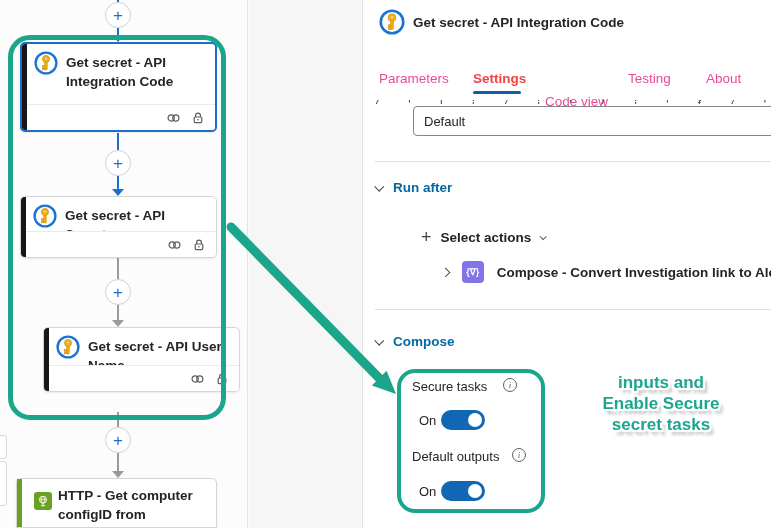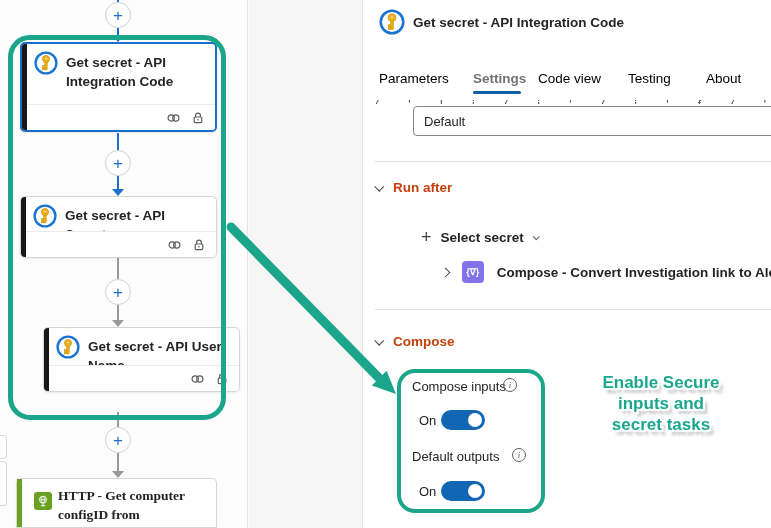--- a/index.html
+++ b/index.html
@@ -33,53 +33,53 @@
   .node .stripe { position:absolute; left:0; top:0; bottom:0; width:5px; }
   .stripe.black { background:#171717; }
   .stripe.green { background:#6ba122; }
   .node .ntitle { padding:9px 8px 4px 44px; font-size:13.5px; font-weight:600; line-height:19px; color:#242424; }
   .node .nicon { position:absolute; left:12px; top:7px; }
   .node .nfooter { position:absolute; left:5px; right:0; bottom:0; height:26px; border-top:1px solid #ebebeb;
                    display:flex; align-items:center; justify-content:flex-end; gap:10px; padding-right:10px; background:#fff; }
   .node .nfooter svg { cursor:pointer; }
 
   .http-node { position:absolute; left:16px; top:478px; width:201px; height:50px; background:#fff;
-               border:1px solid #d6d6d6; border-radius:5px 5px 0 0; box-shadow:0 1px 2px rgba(0,0,0,.08); z-index:3;font-family:Liberation Serif, serif; }
+               border:1px solid #d6d6d6; border-radius:5px 5px 0 0; box-shadow:0 1px 2px rgba(0,0,0,.08); z-index:3; }
   .http-node .ntitle { padding:7px 6px 0 41px; font-size:13.5px; font-weight:600; line-height:19px; }
   .http-icon { position:absolute; left:17px; top:13px; width:18px; height:18px; border-radius:3px; background:#6ba122;
                display:flex; align-items:center; justify-content:center; }
 
   .sliver { position:absolute; left:-9px; width:16px; background:#fff; border:1px solid #d8d8d8; border-radius:3px; z-index:3; }
 
   
   .teal-rect1 { position:absolute; left:8px; top:35px; width:218px; height:385px;
                 border:5px solid #1ba68c; border-radius:22px; z-index:5; pointer-events:none; }
   .teal-rect2 { position:absolute; left:34px; top:369px; width:148px; height:144px;
                 border:4px solid #1ba68c; border-radius:18px; z-index:5; pointer-events:none; }
   #arrow-svg { position:absolute; left:0; top:0; z-index:10; pointer-events:none; }
 
   
   .p-header-icon { position:absolute; left:16px; top:9px; }
   .p-title { position:absolute; left:50px; top:15px; font-size:13.5px; font-weight:700; color:#242424; }
 
-  .tab { position:absolute; top:71px; font-size:13.5px; color:#000000; cursor:pointer; white-space:nowrap; }
-  .tab.active { font-weight:700; color:#737373; }
+  .tab { position:absolute; top:71px; font-size:13.5px; color:#ec4899; cursor:pointer; white-space:nowrap; }
+  .tab.active { font-weight:700; color:#ef4444; }
   .tab-underline { position:absolute; top:91px; height:3px; background:#115ea3; border-radius:2px; }
 
   .clip-row { position:absolute; left:12px; top:95px; width:397px; height:9px; overflow:hidden; }
   .clip-row span { font-size:12px; line-height:19px; letter-spacing:13px; color:#4a4a4a; white-space:nowrap; }
 
   .retry-input { position:absolute; left:50px; top:106px; width:380px; height:30px;
                  border:1px solid #868686; border-radius:4px; padding:0 10px; font-size:13px;
                  font-family:"Liberation Sans", sans-serif; color:#242424; background:#fff; }
 
   .divider { position:absolute; left:12px; width:397px; height:1px; background:#e0e0e0; }
 
   .sec-head { position:absolute; left:12px; display:flex; align-items:center; gap:11px; cursor:pointer; }
-  .sec-head .lbl { font-size:13.5px; font-weight:700; color:#c2410c; }
+  .sec-head .lbl { font-size:13.5px; font-weight:700; color:#0369a1; }
 
   .chev { display:inline-block; width:7px; height:7px; border-right:1.6px solid #424242; border-bottom:1.6px solid #424242; }
   .chev.down { transform:rotate(45deg) translateY(-1px); }
   .chev.right { transform:rotate(-45deg); }
   .chev.small { width:5px; height:5px; border-color:#616161; }
 
   .select-actions { position:absolute; left:58px; top:228px; display:flex; align-items:center; gap:9px; cursor:pointer; }
   .select-actions .plus-g { font-size:18px; font-weight:300; color:#424242; line-height:1; }
   .select-actions .lbl { font-size:13.5px; font-weight:700; color:#242424; }
 
@@ -235,76 +235,76 @@
         <rect x="8.6" y="14.6" width="2.3" height="1.7" fill="#f7b50c" stroke="#c9900a" stroke-width="0.6"></rect>
         <rect x="8.6" y="17.1" width="2.3" height="1.7" fill="#f7b50c" stroke="#c9900a" stroke-width="0.6"></rect>
         <circle cx="12" cy="8" r="3.5" fill="#f7b50c" stroke="#c9900a" stroke-width="0.8"></circle>
         <circle cx="12" cy="7.5" r="1.2" fill="#fff" stroke="#c9900a" stroke-width="0.6"></circle>
       </svg>
     </span>
     <div class="p-title">Get secret - API Integration Code</div>
 
     <div class="tab" style="left:16px;">Parameters</div>
     <div class="tab active" style="left:110px;">Settings</div>
-    <div class="tab" style="left:175px;">Code view</div>
+    <div class="tab" style="left:182px;margin-top:23px;">Code view</div>
     <div class="tab" style="left:265px;text-align:center;">Testing</div>
     <div class="tab" style="left:343px;">About</div>
     <div class="tab-underline" style="left:110px; width:48px;"></div>
 
     <div class="clip-row">
       <span>( ' l i ( i ' ( i ' f ( ' (</span>
     </div>
 
     <input class="retry-input" readonly="" value="Default" style="">
 
     <div class="divider" style="top:161px;"></div>
 
     <div class="sec-head" style="top:180px;">
       <span class="chev down"></span>
       <span class="lbl">Run after</span>
     </div>
 
     <div class="select-actions">
       <span class="plus-g">+</span>
-      <span class="lbl">Select secret</span>
+      <span class="lbl">Select actions</span>
       <span class="chev down small"></span>
     </div>
 
     <div class="compose-row">
       <span class="chev right"></span>
       <span class="compose-icon">{∇}</span>
       <span class="compose-lbl">Compose - Convert Investigation link to Alert</span>
     </div>
 
     <div class="divider" style="top:309px;"></div>
 
     <div class="sec-head" style="top:334px;">
       <span class="chev down"></span>
       <span class="lbl">Compose</span>
     </div>
 
     <div class="teal-rect2"></div>
 
-    <div class="sec-label" style="left:49px; top:379px;">Compose inputs</div>
+    <div class="sec-label" style="left:49px; top:379px;">Secure tasks</div>
     <span class="info-i" style="position:absolute; left:140px; top:378px;">i</span>
     <div class="on-lbl" style="left:56px; top:413px;">On</div>
     <div class="toggle" style="left:78px; top:410px;">
       <span class="knob"></span>
     </div>
 
     <div class="sec-label" style="left:49px; top:449px;">Default outputs</div>
     <span class="info-i" style="position:absolute; left:149px; top:448px;">i</span>
     <div class="on-lbl" style="left:56px; top:484px;">On</div>
     <div class="toggle" style="left:78px; top:481px;">
       <span class="knob"></span>
     </div>
 
     <div class="annot">
+      <div>inputs and</div>
       <div>Enable Secure</div>
-      <div>inputs and</div>
       <div>secret tasks</div>
     </div>
   </div>
 
   <svg id="arrow-svg" width="771" height="528" viewBox="0 0 771 528">
     <line x1="231" y1="227" x2="381" y2="380" stroke="#1ba68c" stroke-width="9" stroke-linecap="round"></line>
     <polygon points="396,394 371.8,385.6 386.6,370.8" fill="#1ba68c"></polygon>
   </svg>
 
 </div>

